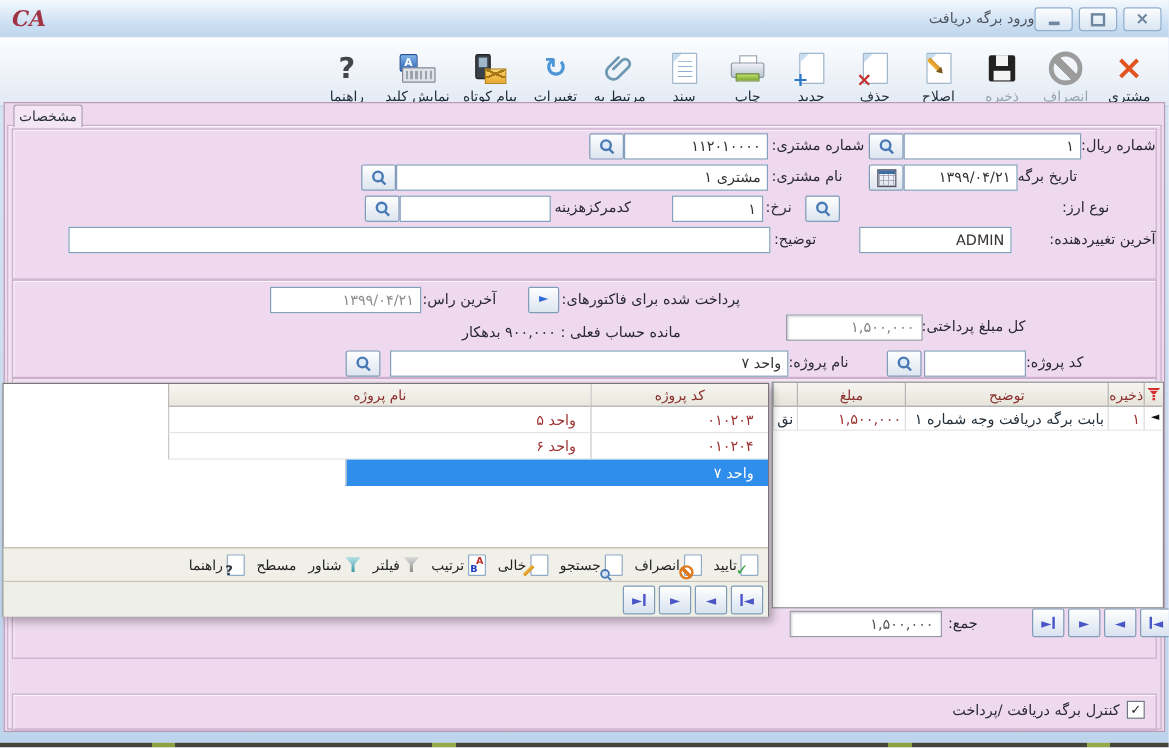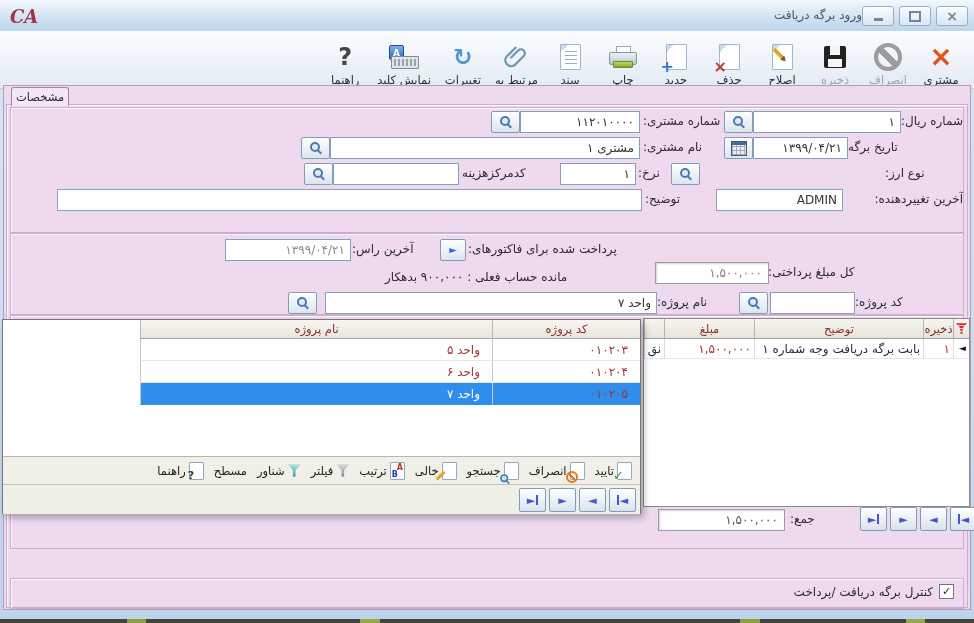--- a/index.html
+++ b/index.html
@@ -237,20 +237,29 @@
       <span>مرتبط به</span>
       </div>
     <div class="tbtn">
       <span class="ic">
           <span class="refresh"></span>
         </span>
       <span>تغییرات</span>
       </div>
     <div class="tbtn">
       <span class="ic">
+          <span class="sms">
+            <span class="phone"></span>
+            <span class="mail"></span>
+          </span>
+        </span>
+      <span>پیام کوتاه</span>
+      </div>
+    <div class="tbtn">
+      <span class="ic">
           <span class="kbd">
             <span class="akey">A</span>
             <span class="board"></span>
           </span>
         </span>
       <span>نمایش کلید</span>
       </div>
     <div class="tbtn">
       <span class="ic">
           <span class="qmark">?</span>
@@ -374,21 +383,20 @@
     </div>
     <div class="pt-row">
       <div class="pt-cell w-code">۰۱۰۲۰۳</div>
       <div class="pt-cell w-name name">واحد ۵</div>
     </div>
     <div class="pt-row">
       <div class="pt-cell w-code">۰۱۰۲۰۴</div>
       <div class="pt-cell w-name name">واحد ۶</div>
     </div>
     <div class="pt-row selected">
-      <div class="pt-cell w-code">۰۱۰۲۰۵</div>
       <div class="pt-cell w-name name">واحد ۷</div>
     </div>
 
     <div class="pbar">
       <div class="pbtn">
         <span class="mpage check"></span>
         <span>تایید</span>
         </div>
       <div class="pbtn">
         <span class="mpage">

